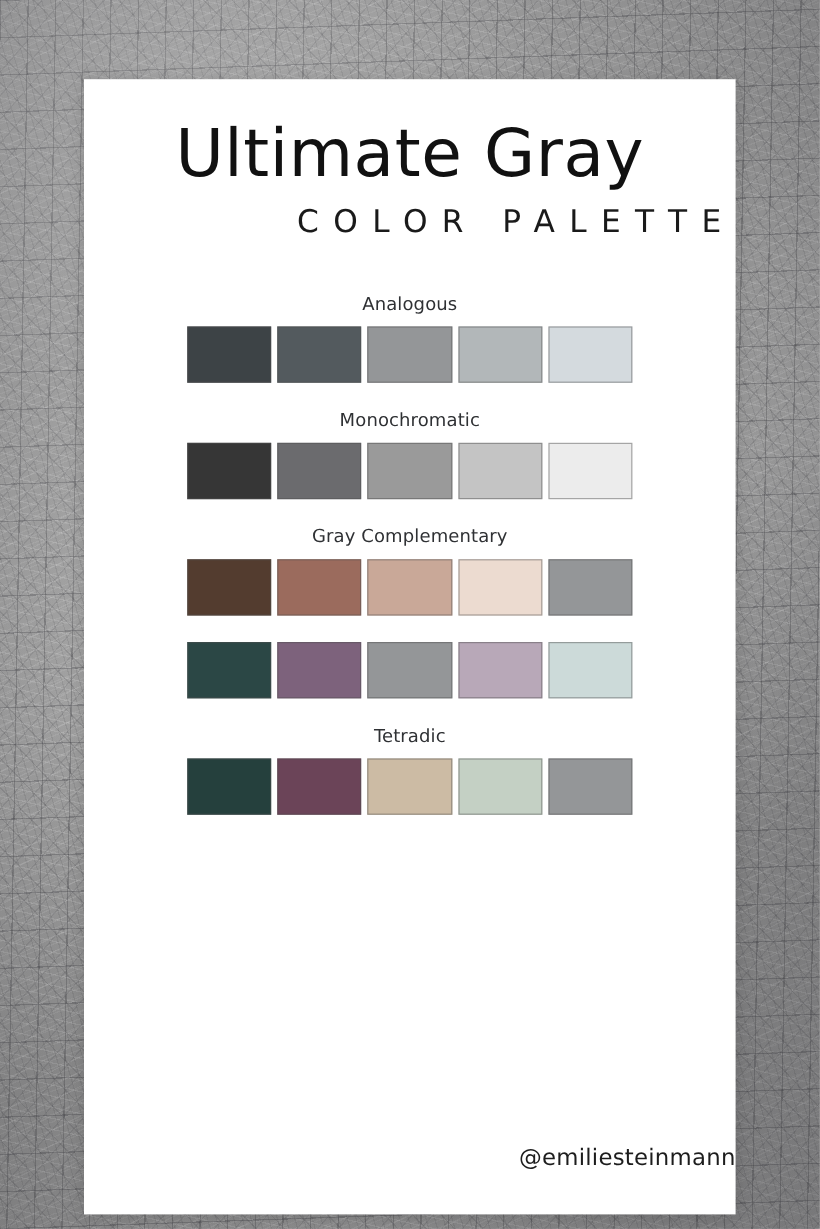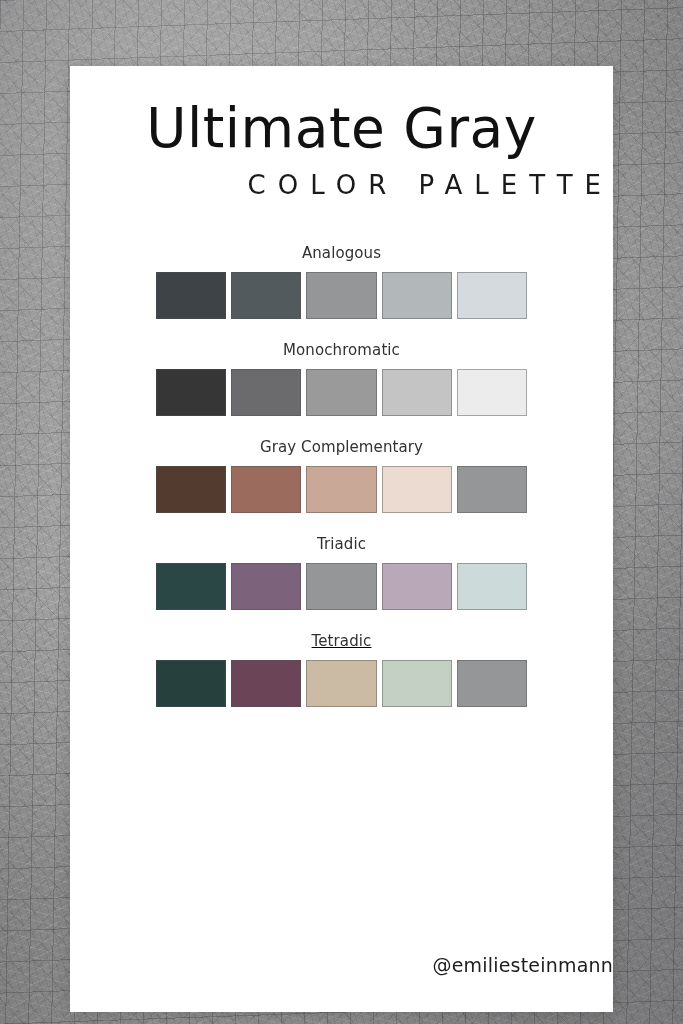--- a/index.html
+++ b/index.html
@@ -86,21 +86,20 @@
   
   .palette-list {
     margin-top: 44px;
     padding: 0 86px;
   }
   .palette-row {
     margin-bottom: 22px;
   }
   .palette-row:last-child {
     margin-bottom: 0;
-    text-decoration: underline;
   }
   .row-label {
     text-align: center;
     font-family: "DejaVu Sans", sans-serif;
     font-size: 15px;
     color: #2f3134;
     letter-spacing: 0.1px;
     margin-bottom: 10px;
   }
   .swatch-strip {
@@ -167,21 +166,20 @@
           <div class="row-label">Gray Complementary</div>
           <div class="swatch-strip">
             <div class="swatch" title="#533c2f" style="background-color: rgb(83, 60, 47);"></div>
             <div class="swatch" title="#9b6b5d" style="background-color: rgb(155, 107, 93);"></div>
             <div class="swatch" title="#c9a898" style="background-color: rgb(201, 168, 152);"></div>
             <div class="swatch" title="#ecdbd0" style="background-color: rgb(236, 219, 208);"></div>
             <div class="swatch" title="#949698" style="background-color: rgb(148, 150, 152);"></div>
           </div>
         </div>
         <div class="palette-row">
-          <div class="row-label">Triadic</div>
           <div class="swatch-strip">
             <div class="swatch" title="#2b4745" style="background-color: rgb(43, 71, 69);"></div>
             <div class="swatch" title="#7d627c" style="background-color: rgb(125, 98, 124);"></div>
             <div class="swatch" title="#949698" style="background-color: rgb(148, 150, 152);"></div>
             <div class="swatch" title="#b8a8b8" style="background-color: rgb(184, 168, 184);"></div>
             <div class="swatch" title="#ccdad9" style="background-color: rgb(204, 218, 217);"></div>
           </div>
         </div>
         <div class="palette-row">
           <div class="row-label">Tetradic</div>

